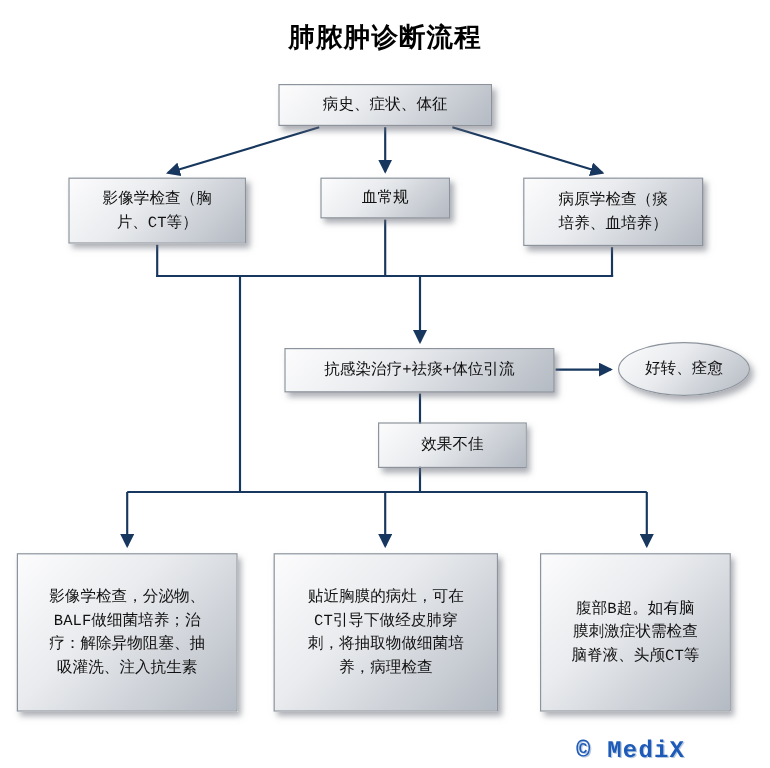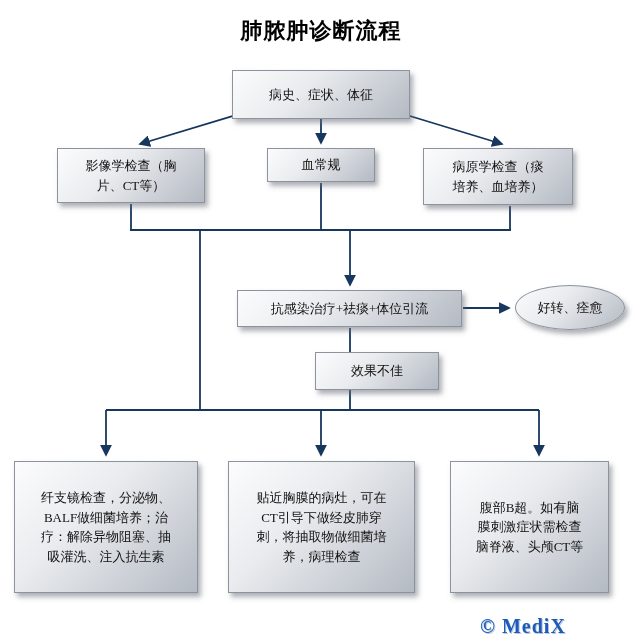--- a/index.html
+++ b/index.html
@@ -2,21 +2,21 @@
 <html><head>
 <meta charset="utf-8">
 <style>
   html, body { margin: 0; padding: 0; background: #ffffff; }
   .stage {
     position: relative;
     width: 642px;
     height: 640px;
     background: #ffffff;
     overflow: hidden;
-    font-family: Liberation Serif, serif;
+    font-family: Liberation Mono, monospace;
   }
   .title {
     position: absolute;
     top: 16px;
     left: 0;
     width: 100%;
     text-align: center;
     font-size: 22px;
     font-weight: bold;
     color: #000000;
@@ -37,24 +37,24 @@
     text-align: center;
     box-sizing: border-box;
     background: linear-gradient(135deg, #fcfcfd 0%, #e9ebee 40%, #b4bac3 100%);
     border: 1px solid #8c939c;
     box-shadow: 3px 4px 5px rgba(105,110,120,0.55);
     font-size: 13px;
     line-height: 1.5;
     color: #111111;
   }
   .ellipse { border-radius: 50%; }
-  #n-history   { left: 232px; top: 70px;  width: 178px; height: 49px; }
+  #n-history   { left: 232px; top: 70px;  width: 178px; height: 35px; }
   #n-imaging   { left: 57px;  top: 148px; width: 148px; height: 55px; padding: 4px 26px; }
   #n-blood     { left: 267px; top: 148px; width: 108px; height: 34px; }
-  #n-pathogen  { left: 423px; top: 148px; width: 150px; height: 57px; padding: 4px 26px; }
+  #n-pathogen  { left: 436px; top: 148px; width: 150px; height: 57px; padding: 4px 26px; }
   #n-treatment { left: 237px; top: 290px; width: 225px; height: 37px; padding: 6px 8px; }
   #n-recovery  { left: 515px; top: 285px; width: 110px; height: 45px; }
   #n-poor      { left: 315px; top: 352px; width: 124px; height: 38px; }
   #n-broncho   { left: 14px;  top: 461px; width: 184px; height: 132px; padding: 8px 23px; }
   #n-puncture  { left: 228px; top: 461px; width: 187px; height: 132px; padding: 0 25px; }
   #n-ultra     { left: 450px; top: 461px; width: 159px; height: 132px; padding: 8px 24px; }
   .watermark {
     position: absolute;
     left: 480px;
     top: 615px;
@@ -102,19 +102,19 @@
     </g>
   </svg>
 
   <div class="node" id="n-history">病史、症状、体征</div>
   <div class="node" id="n-imaging">影像学检查（胸片、CT等）</div>
   <div class="node" id="n-blood">血常规</div>
   <div class="node" id="n-pathogen">病原学检查（痰培养、血培养）</div>
   <div class="node" id="n-treatment">抗感染治疗+祛痰+体位引流</div>
   <div class="node ellipse" id="n-recovery">好转、痊愈</div>
   <div class="node" id="n-poor">效果不佳</div>
-  <div class="node" id="n-broncho">纤支镜检查，分泌物、BALF做细菌培养；治疗：解除异物阻塞、抽吸灌洗、注入抗生素</div>
+  <div class="node" id="n-broncho">影像学检查，分泌物、BALF做细菌培养；治疗：解除异物阻塞、抽吸灌洗、注入抗生素</div>
   <div class="node" id="n-puncture">贴近胸膜的病灶，可在CT引导下做经皮肺穿刺，将抽取物做细菌培养，病理检查</div>
   <div class="node" id="n-ultra">腹部B超。如有脑膜刺激症状需检查脑脊液、头颅CT等</div>
 
   <div class="watermark">© MediX</div>
 
 </div>
 
 </body></html>

